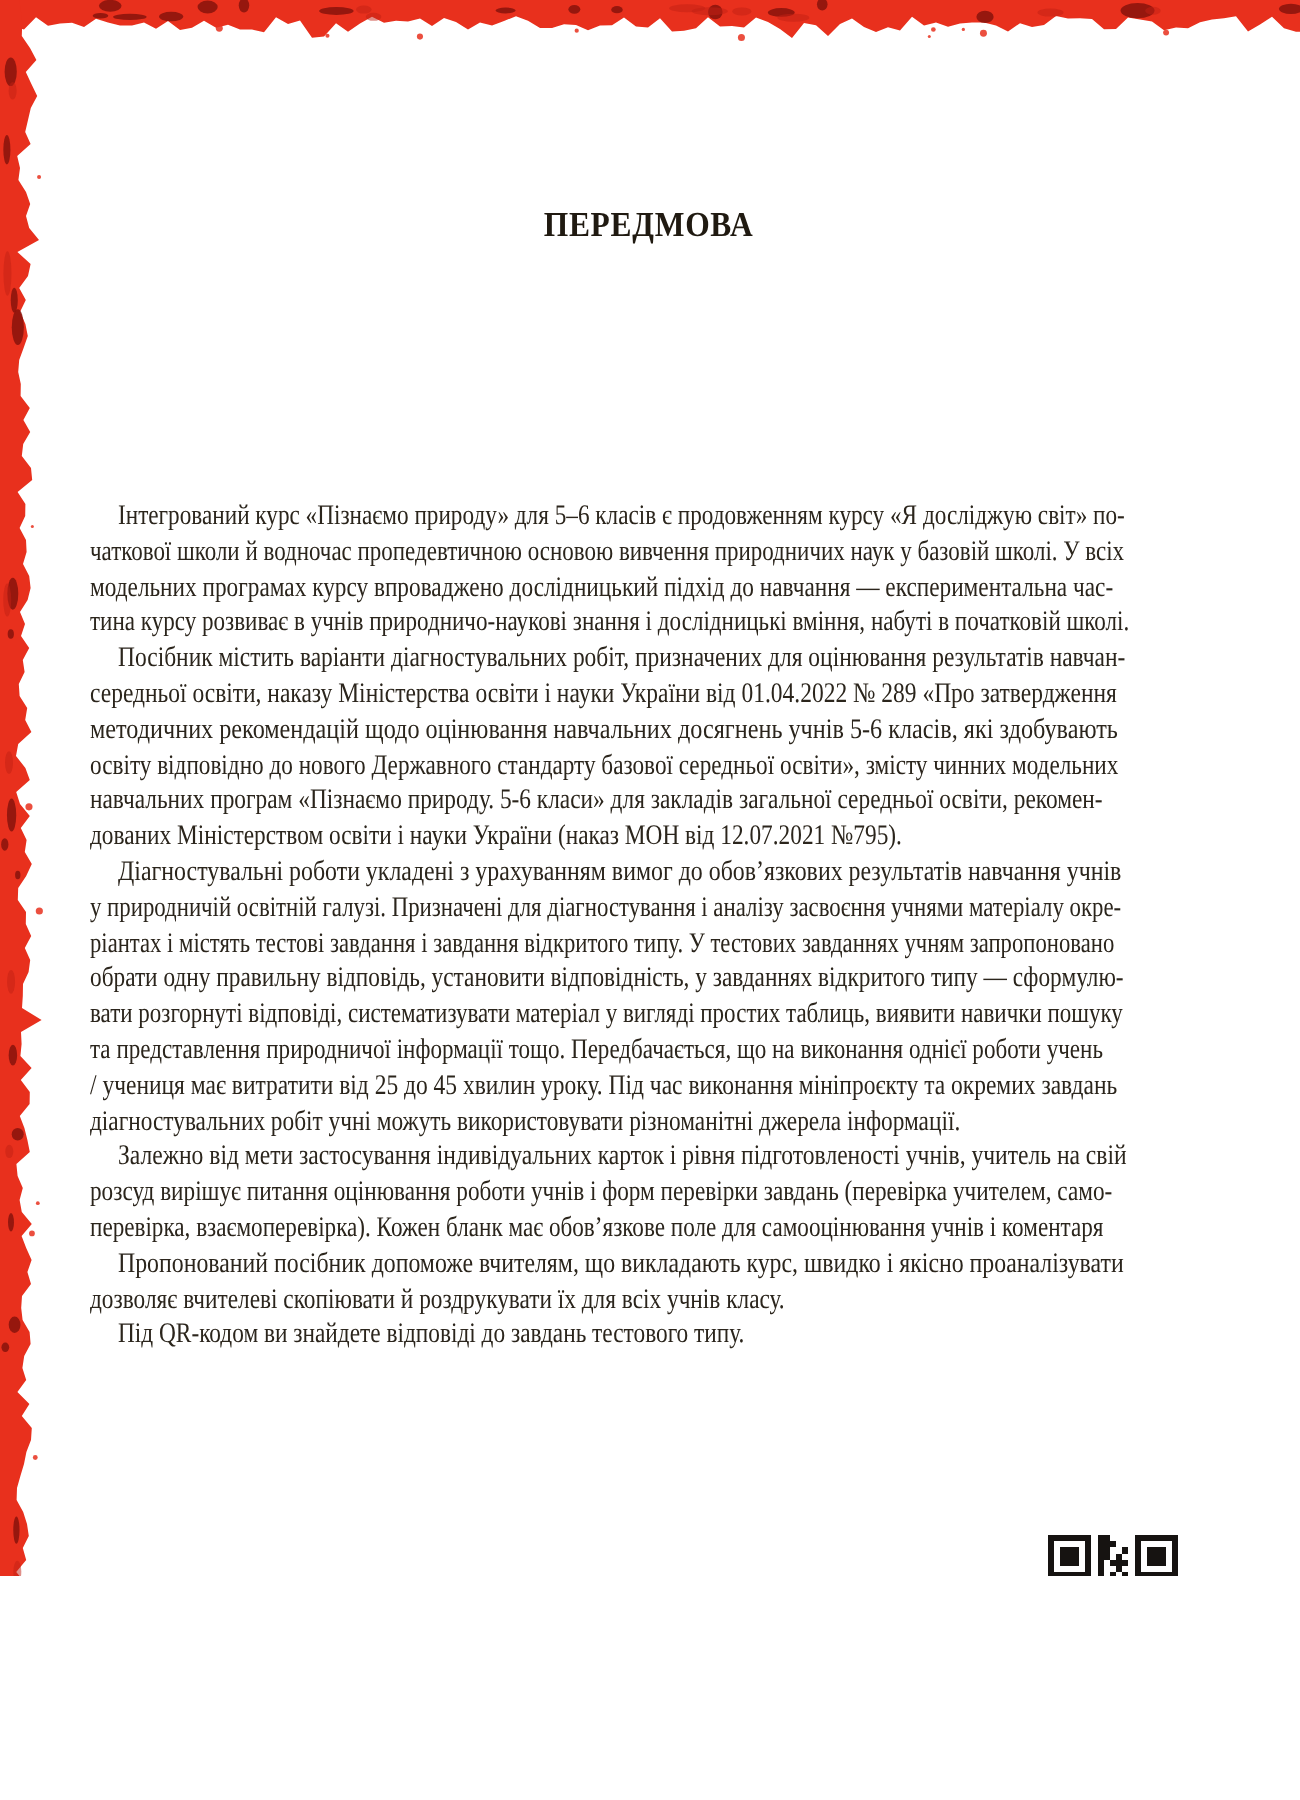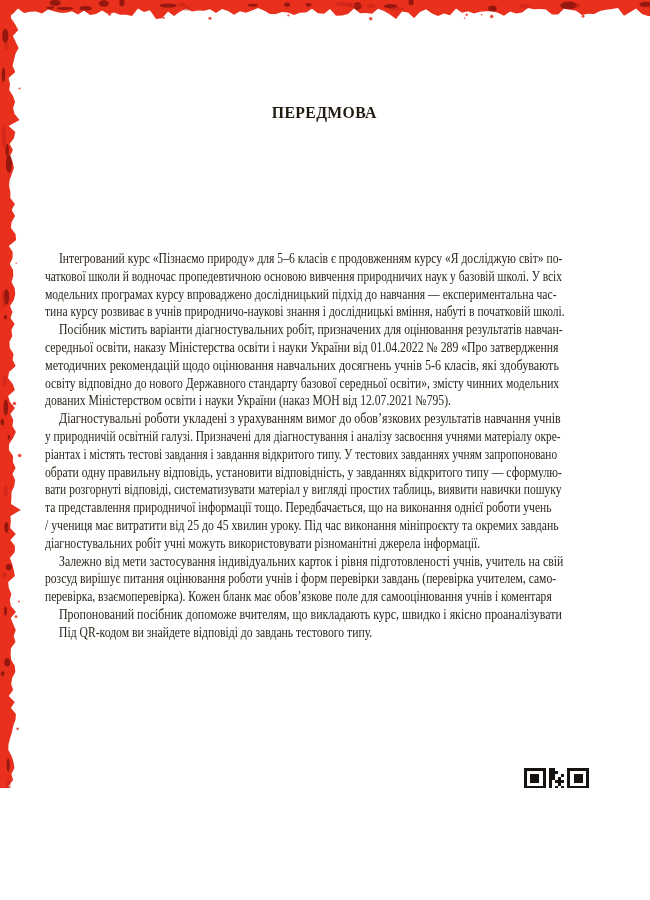--- a/index.html
+++ b/index.html
@@ -120,39 +120,41 @@
         <div class="line first"><span class="li" style="transform: scaleX(0.818045);">Інтегрований курс «Пізнаємо природу» для 5–6 класів є продовженням курсу «Я досліджую світ» по-</span></div>
         <div class="line"><span class="li" style="transform: scaleX(0.809869);">чаткової школи й водночас пропедевтичною основою вивчення природничих наук у базовій школі. У всіх</span></div>
         <div class="line"><span class="li" style="transform: scaleX(0.820588);">модельних програмах курсу впроваджено дослідницький підхід до навчання — експериментальна час-</span></div>
         <div class="line plast"><span class="li" style="transform: scaleX(0.813411);">тина курсу розвиває в учнів природничо-наукові знання і дослідницькі вміння, набуті в початковій школі.</span></div>
       </div>
       <div class="para">
         <div class="line first"><span class="li" style="transform: scaleX(0.826748);">Посібник містить варіанти діагностувальних робіт, призначених для оцінювання результатів навчан-</span></div>
         <div class="line"><span class="li" style="transform: scaleX(0.827893);">середньої освіти, наказу Міністерства освіти і науки України від 01.04.2022 № 289 «Про затвердження</span></div>
         <div class="line"><span class="li" style="transform: scaleX(0.853211);">методичних рекомендацій щодо оцінювання навчальних досягнень учнів 5-6 класів, які здобувають</span></div>
         <div class="line"><span class="li" style="transform: scaleX(0.818182);">освіту відповідно до нового Державного стандарту базової середньої освіти», змісту чинних модельних</span></div>
+        <div class="line"><span class="li" style="transform: scaleX(0.823009);">навчальних програм «Пізнаємо природу. 5-6 класи» для закладів загальної середньої освіти, рекомен-</span></div>
         <div class="line plast"><span class="li" style="transform: scaleX(0.821907);">дованих Міністерством освіти і науки України (наказ МОН від 12.07.2021 №795).</span></div>
       </div>
       <div class="para">
         <div class="line first"><span class="li" style="transform: scaleX(0.840804);">Діагностувальні роботи укладені з урахуванням вимог до обов’язкових результатів навчання учнів</span></div>
         <div class="line"><span class="li" style="transform: scaleX(0.804035);">у природничій освітній галузі. Призначені для діагностування і аналізу засвоєння учнями матеріалу окре-</span></div>
         <div class="line"><span class="li" style="transform: scaleX(0.799427);">ріантах і містять тестові завдання і завдання відкритого типу. У тестових завданнях учням запропоновано</span></div>
         <div class="line"><span class="li" style="transform: scaleX(0.821797);">обрати одну правильну відповідь, установити відповідність, у завданнях відкритого типу — сформулю-</span></div>
         <div class="line"><span class="li" style="transform: scaleX(0.811047);">вати розгорнуті відповіді, систематизувати матеріал у вигляді простих таблиць, виявити навички пошуку</span></div>
         <div class="line"><span class="li" style="transform: scaleX(0.813411);">та представлення природничої інформації тощо. Передбачається, що на виконання однієї роботи учень</span></div>
         <div class="line"><span class="li" style="transform: scaleX(0.827893);">/ учениця має витратити від 25 до 45 хвилин уроку. Під час виконання мініпроєкту та окремих завдань</span></div>
         <div class="line plast"><span class="li" style="transform: scaleX(0.821907);">діагностувальних робіт учні можуть використовувати різноманітні джерела інформації.</span></div>
       </div>
       <div class="para">
         <div class="line first"><span class="li" style="transform: scaleX(0.830534);">Залежно від мети застосування індивідуальних карток і рівня підготовленості учнів, учитель на свій</span></div>
         <div class="line"><span class="li" style="transform: scaleX(0.818182);">розсуд вирішує питання оцінювання роботи учнів і форм перевірки завдань (перевірка учителем, само-</span></div>
         <div class="line"><span class="li" style="transform: scaleX(0.815789);">перевірка, взаємоперевірка). Кожен бланк має обов’язкове поле для самооцінювання учнів і коментаря</span></div>
       </div>
       <div class="para">
         <div class="line first"><span class="li" style="transform: scaleX(0.839506);">Пропонований посібник допоможе вчителям, що викладають курс, швидко і якісно проаналізувати</span></div>
+        <div class="line plast"><span class="li" style="transform: scaleX(0.821907);">дозволяє вчителеві скопіювати й роздрукувати їх для всіх учнів класу.</span></div>
       </div>
       <div class="para">
         <div class="line first plast"><span class="li" style="transform: scaleX(0.821907);">Під QR-кодом ви знайдете відповіді до завдань тестового типу.</span></div>
       </div>
     </div>
 
   <div class="qr-box">
     <svg id="qr-svg" viewBox="0 0 21 21" xmlns="http://www.w3.org/2000/svg">
         <rect x="0" y="0" width="21" height="21" fill="#ffffff"></rect>
         <rect x="0" y="0" width="1" height="1" fill="#161311"></rect>

